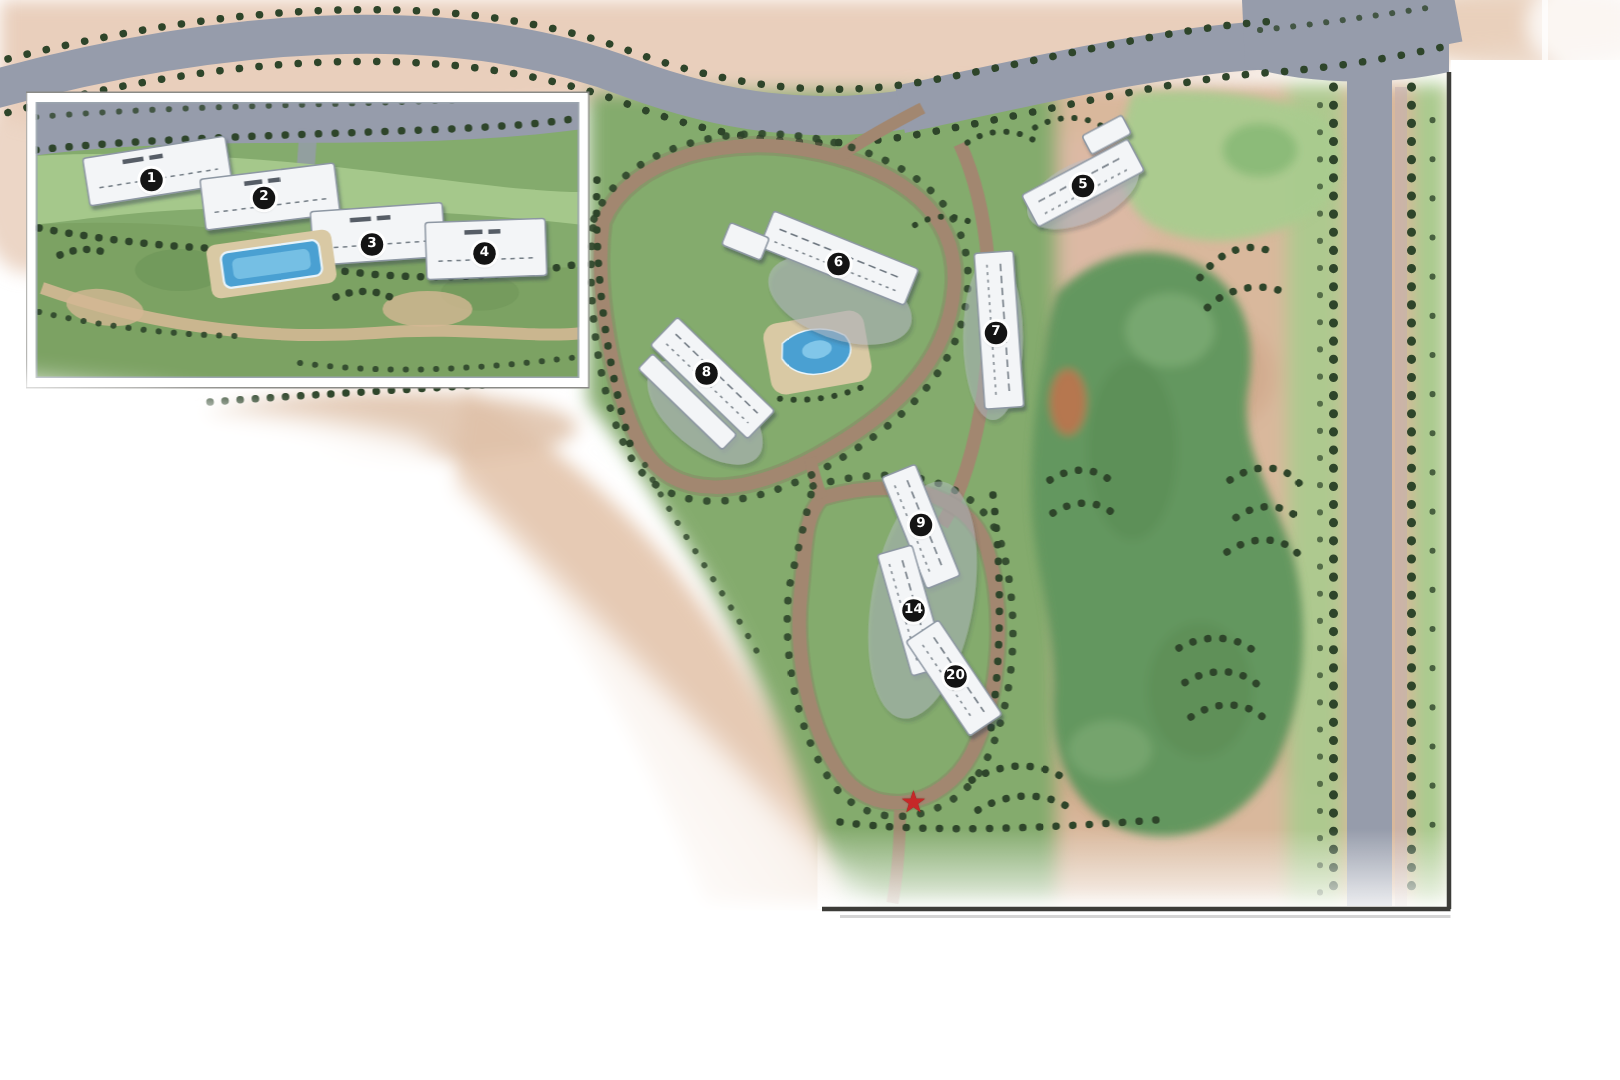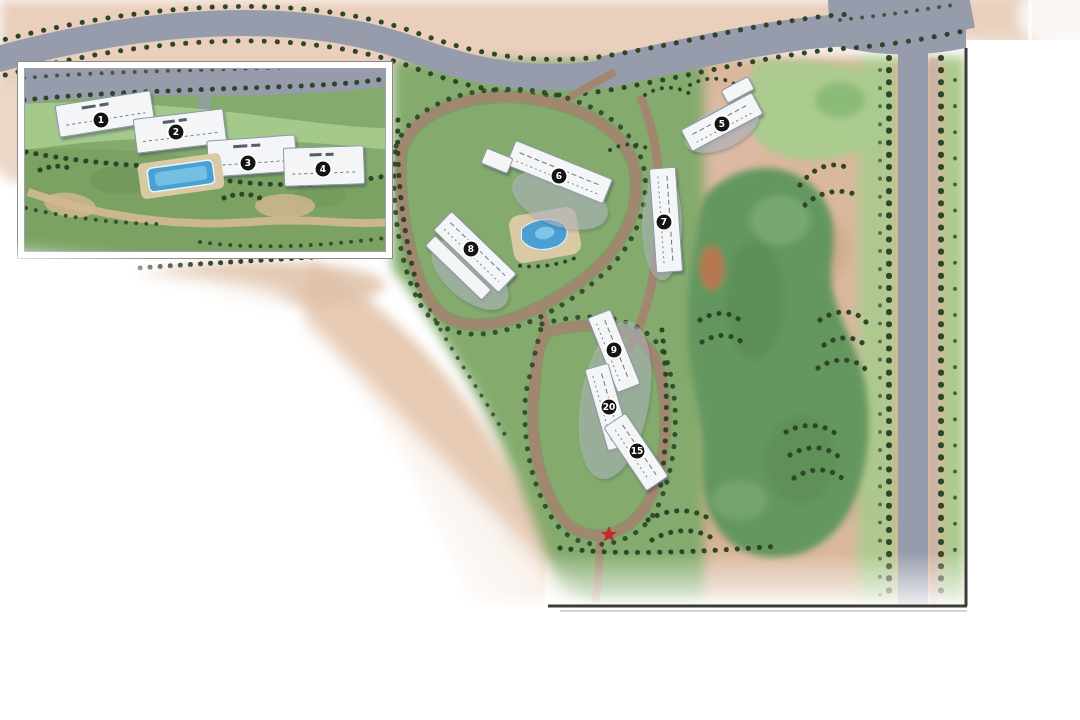--- a/index.html
+++ b/index.html
@@ -301,19 +301,19 @@
         <div class="marker" style="left: 176px; top: 132px;">2</div>
         <div class="marker" style="left: 248px; top: 163px;">3</div>
         <div class="marker" style="left: 323px; top: 169px;">4</div>
       </div>
     <div>
         <div class="marker" style="left: 722px; top: 124px;">5</div>
         <div class="marker" style="left: 559px; top: 176px;">6</div>
         <div class="marker" style="left: 664px; top: 222px;">7</div>
         <div class="marker" style="left: 471px; top: 249px;">8</div>
         <div class="marker" style="left: 614px; top: 350px;">9</div>
-        <div class="marker" style="left: 609px; top: 407px;">20</div>
-        <div class="marker" style="left: 637px; top: 451px;">15</div>
+        <div class="marker" style="left: 609px; top: 407px;">14</div>
+        <div class="marker" style="left: 637px; top: 451px;">20</div>
       </div>
     <div class="star" style="left: 609px; top: 534px;">★</div>
   </div>
 
 </div>
 
 </body></html>

